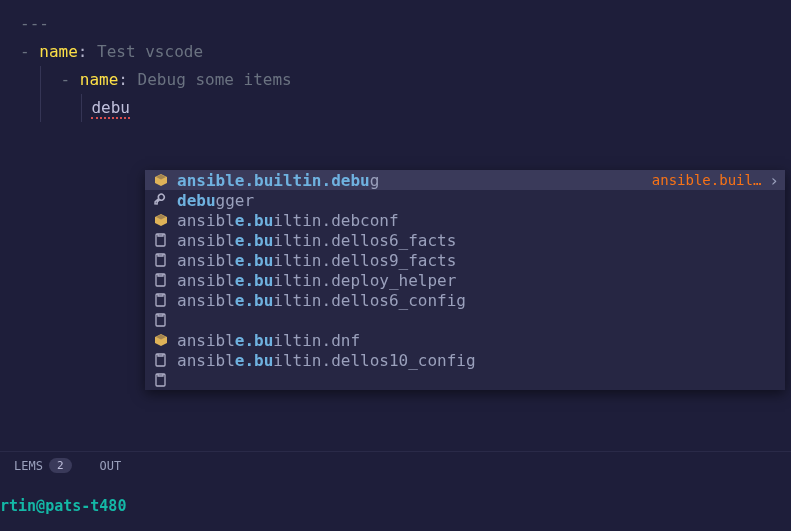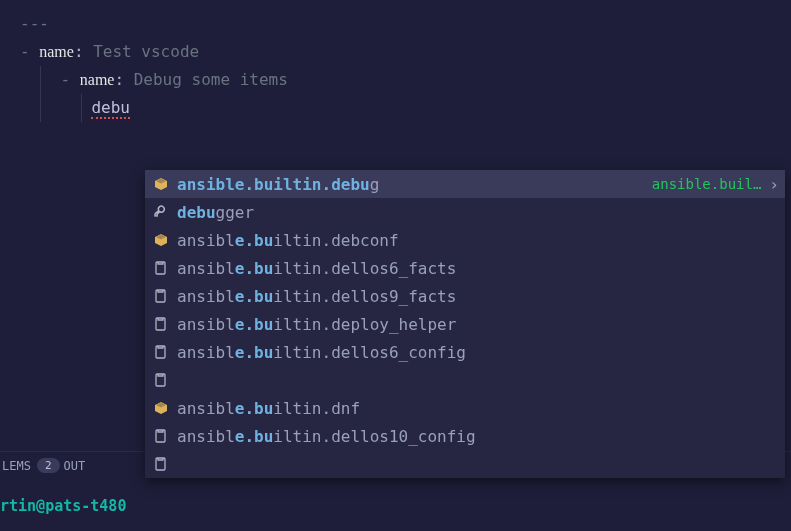--- a/index.html
+++ b/index.html
@@ -9,21 +9,21 @@
       background: #1e1e3a;
       color: #c0c0dc;
       width: 791px;
       height: 531px;
       overflow: hidden;
       position: relative;
     }
     .editor { padding: 10px 0 0 20px; line-height: 28px; }
     .line { white-space: pre; }
     .dash { color: #6a7280; }
-    .key { color: #e5e5e5; font-family: Liberation Serif, serif; }
+    .key { color: #fde047; }
     .colon { color: #b0b0c8; }
     .string { color: #6a7280; }
     .indent-guide {
       display: inline-block;
       border-left: 1px solid #353555;
       margin-left: 1px;
     }
     .typed {
       color: #c0c0dc;
       position: relative;
@@ -40,59 +40,59 @@
       top: 170px;
       width: 640px;
       background: #262643;
       box-shadow: 0 4px 12px rgba(0,0,0,0.5);
       font-size: 16px;
       z-index: 10;
     }
     .suggest-row {
       display: flex;
       align-items: center;
-      height: 28px;
+      height: 20px;
       padding: 0 6px;
       cursor: pointer;
     }
     .suggest-row.selected { background: #3a3a5a; }
     .suggest-icon {
       width: 20px;
       display: inline-flex;
       justify-content: center;
       align-items: center;
       margin-right: 6px;
       flex-shrink: 0;
     }
     .suggest-label { flex: 0 0 auto; white-space: pre; }
     .suggest-label .hl { color: #6fb2e0; font-weight: 600; }
     .suggest-label .rest { color: #9aa0bc; }
     .detail-text {
       margin-left: auto;
-      color: #22c55e;
+      color: #f97316;
       font-size: 14px;
       padding-right: 4px;
       white-space: nowrap;
     }
     .chev { color: #9aa0bc; margin-left: 4px; }
     .panel {
       position: absolute;
       bottom: 52px;
       left: 0; right: 0;
       height: 28px;
       background: #1e1e3a;
       border-top: 1px solid #2a2a48;
       display: flex;
       align-items: center;
       padding-left: 0;
       font-size: 12px;
       color: #9aa0bc;
       z-index: 1;
     }
-    .tab-label { padding: 0 2px; display: flex; align-items: center; }
+    .tab-label { padding: 0 14px; display: flex; align-items: center; }
     .badge {
       background: #3a3a5a;
       border-radius: 10px;
       padding: 1px 8px;
       margin-left: 6px;
       font-size: 11px;
       color: #c0c0dc;
     }
     .terminal {
       position: absolute;

